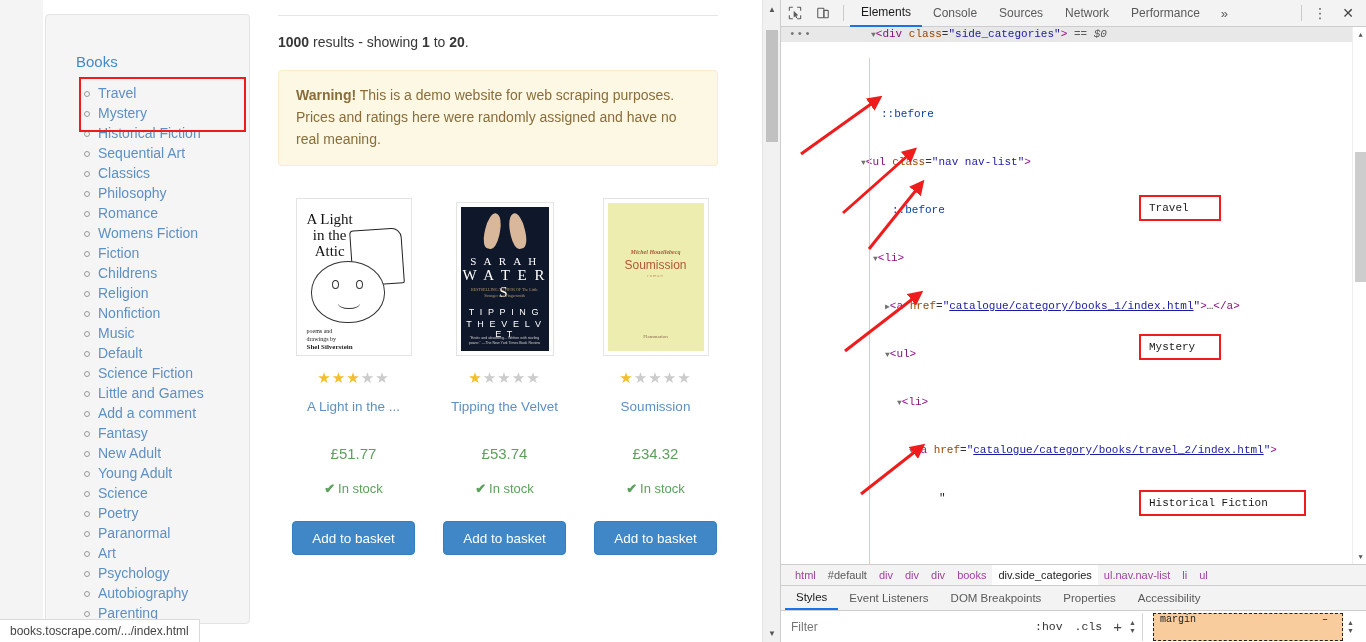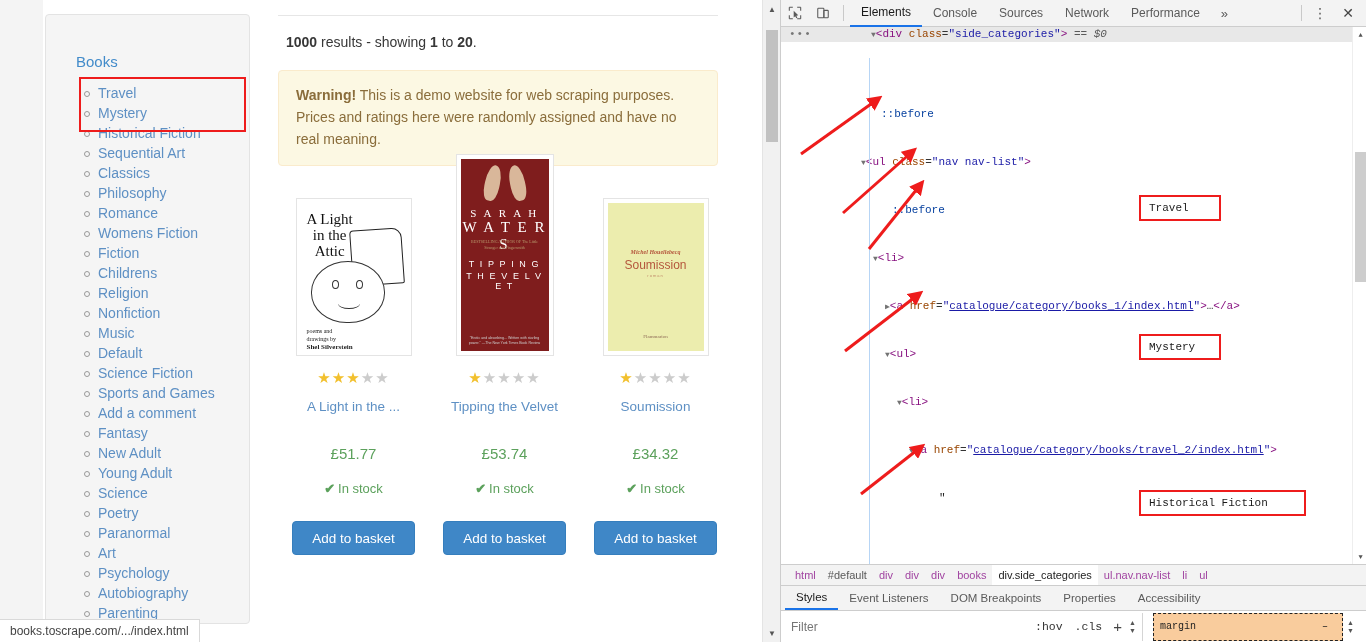--- a/index.html
+++ b/index.html
@@ -88,21 +88,21 @@
     padding: 18px 0 0 0;
     line-height: 40px;
   }
   #title-rule {
     border: 0; border-top: 1px solid #e6e6e6;
     margin: 15px 0 0 0; width: 440px;
   }
   #results-line {
     font-size: 14px;
     color: #373737;
-    margin: 18px 0 0 8px;
+    margin: 18px 0 0 0;
   }
   #results-line b { font-weight: bold; }
 
   #warning {
     margin: 20px 0 0 0;
     width: 440px;
     background: #fcf8e3;
     border: 1px solid #faebcc;
     border-radius: 4px;
     color: #8a6d3b;
@@ -132,21 +132,21 @@
     background: #fff;
     border: 1px solid #e4e4e4;
     padding: 4px;
     display: inline-block;
   }
   .cover { display: block; position: relative; overflow: hidden; }
 
   
   .cover-1 { width: 106px; height: 148px; background: #ffffff; }
   
-  .cover-2 { width: 88px; height: 192px; background: #7f1d1d; }
+  .cover-2 { width: 88px; height: 144px; background: #0f172a; }
   
   .cover-3 { width: 96px; height: 148px; background: #ecedae; }
 
   .c1-title {
     position: absolute; left: 6px; top: 8px;
     font-family: "Liberation Serif", serif;
     font-size: 15px; line-height: 16px;
     color: #111; text-align: center; font-weight: normal;
   }
   .c1-head {
@@ -473,21 +473,21 @@
     width: 190px; height: 28px;
     margin-left: 4px;
     display: flex;
   }
   #box-margin {
     flex: 1;
     background: #f9cc9d;
     border: 1px dashed #222;
     font-size: 10px;
     color: #222;
-    display: flex; align-items: center; justify-content: space-between;
+    display: flex; align-items: flex-start; justify-content: space-between;
     padding: 0 14px 1px 6px;
     font-family: "Liberation Mono", monospace;
     overflow: hidden;
   }
   .rspin { display: flex; flex-direction: column; justify-content: center; margin-left: 4px; }
   .rspin div { font-size: 7px; color: #555; line-height: 8px; }
 </style>
 </head>
 <body>
 
@@ -507,21 +507,21 @@
         <li><a href="#">Philosophy</a></li>
         <li><a href="#">Romance</a></li>
         <li><a href="#">Womens Fiction</a></li>
         <li><a href="#">Fiction</a></li>
         <li><a href="#">Childrens</a></li>
         <li><a href="#">Religion</a></li>
         <li><a href="#">Nonfiction</a></li>
         <li><a href="#">Music</a></li>
         <li><a href="#">Default</a></li>
         <li><a href="#">Science Fiction</a></li>
-        <li><a href="#">Sports and Games</a></li>
+        <li><a href="#">Little and Games</a></li>
         <li><a href="#">Add a comment</a></li>
         <li><a href="#">Fantasy</a></li>
         <li><a href="#">New Adult</a></li>
         <li><a href="#">Young Adult</a></li>
         <li><a href="#">Science</a></li>
         <li><a href="#">Poetry</a></li>
         <li><a href="#">Paranormal</a></li>
         <li><a href="#">Art</a></li>
         <li><a href="#">Psychology</a></li>
         <li><a href="#">Autobiography</a></li>

